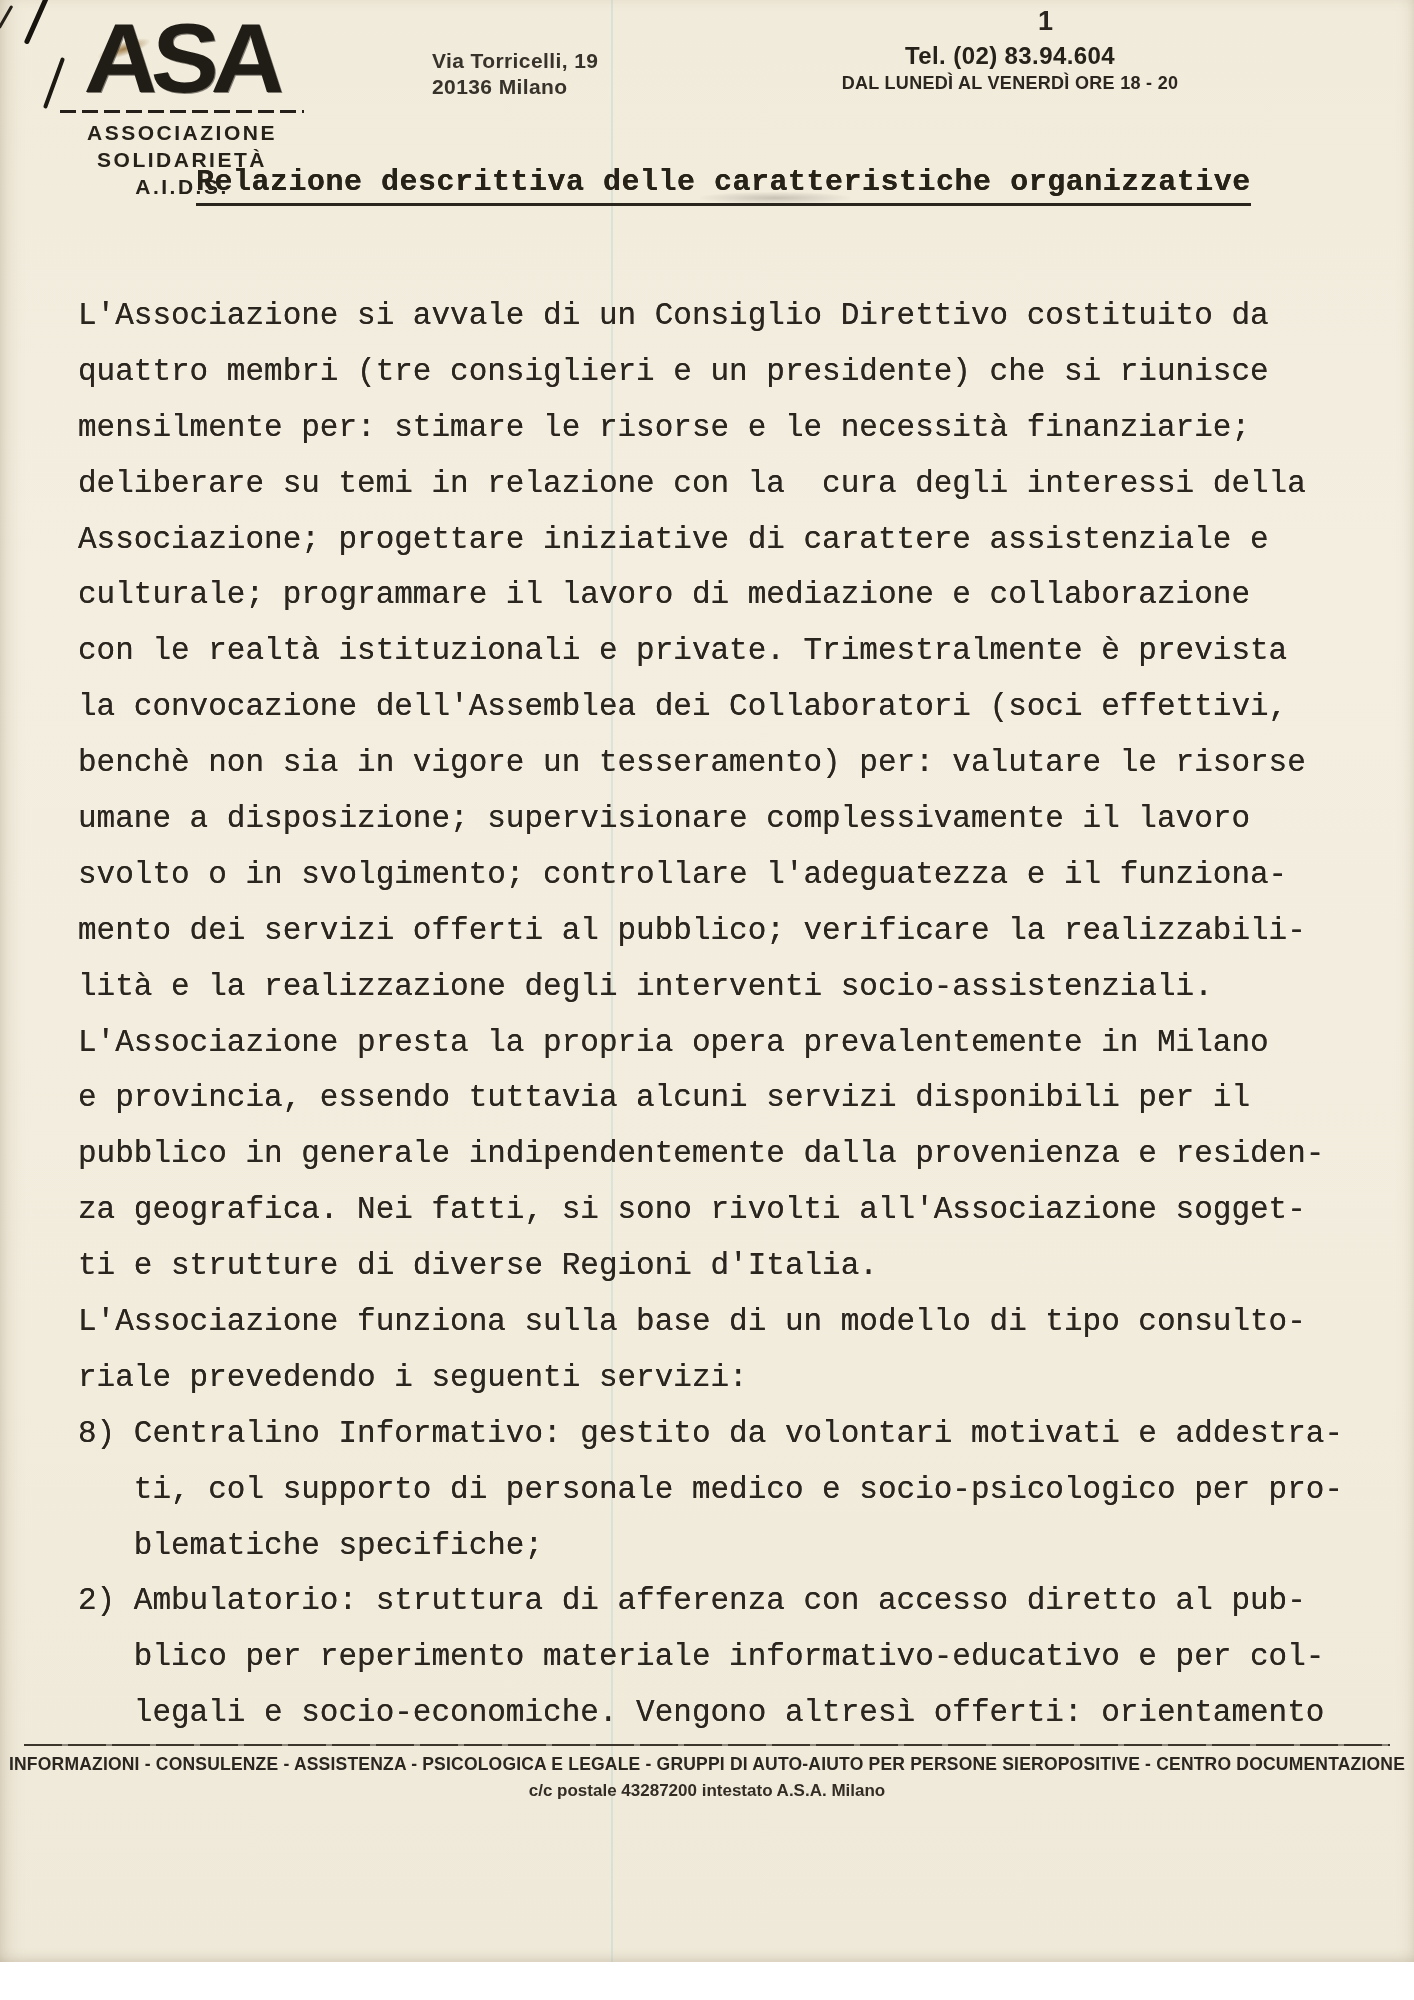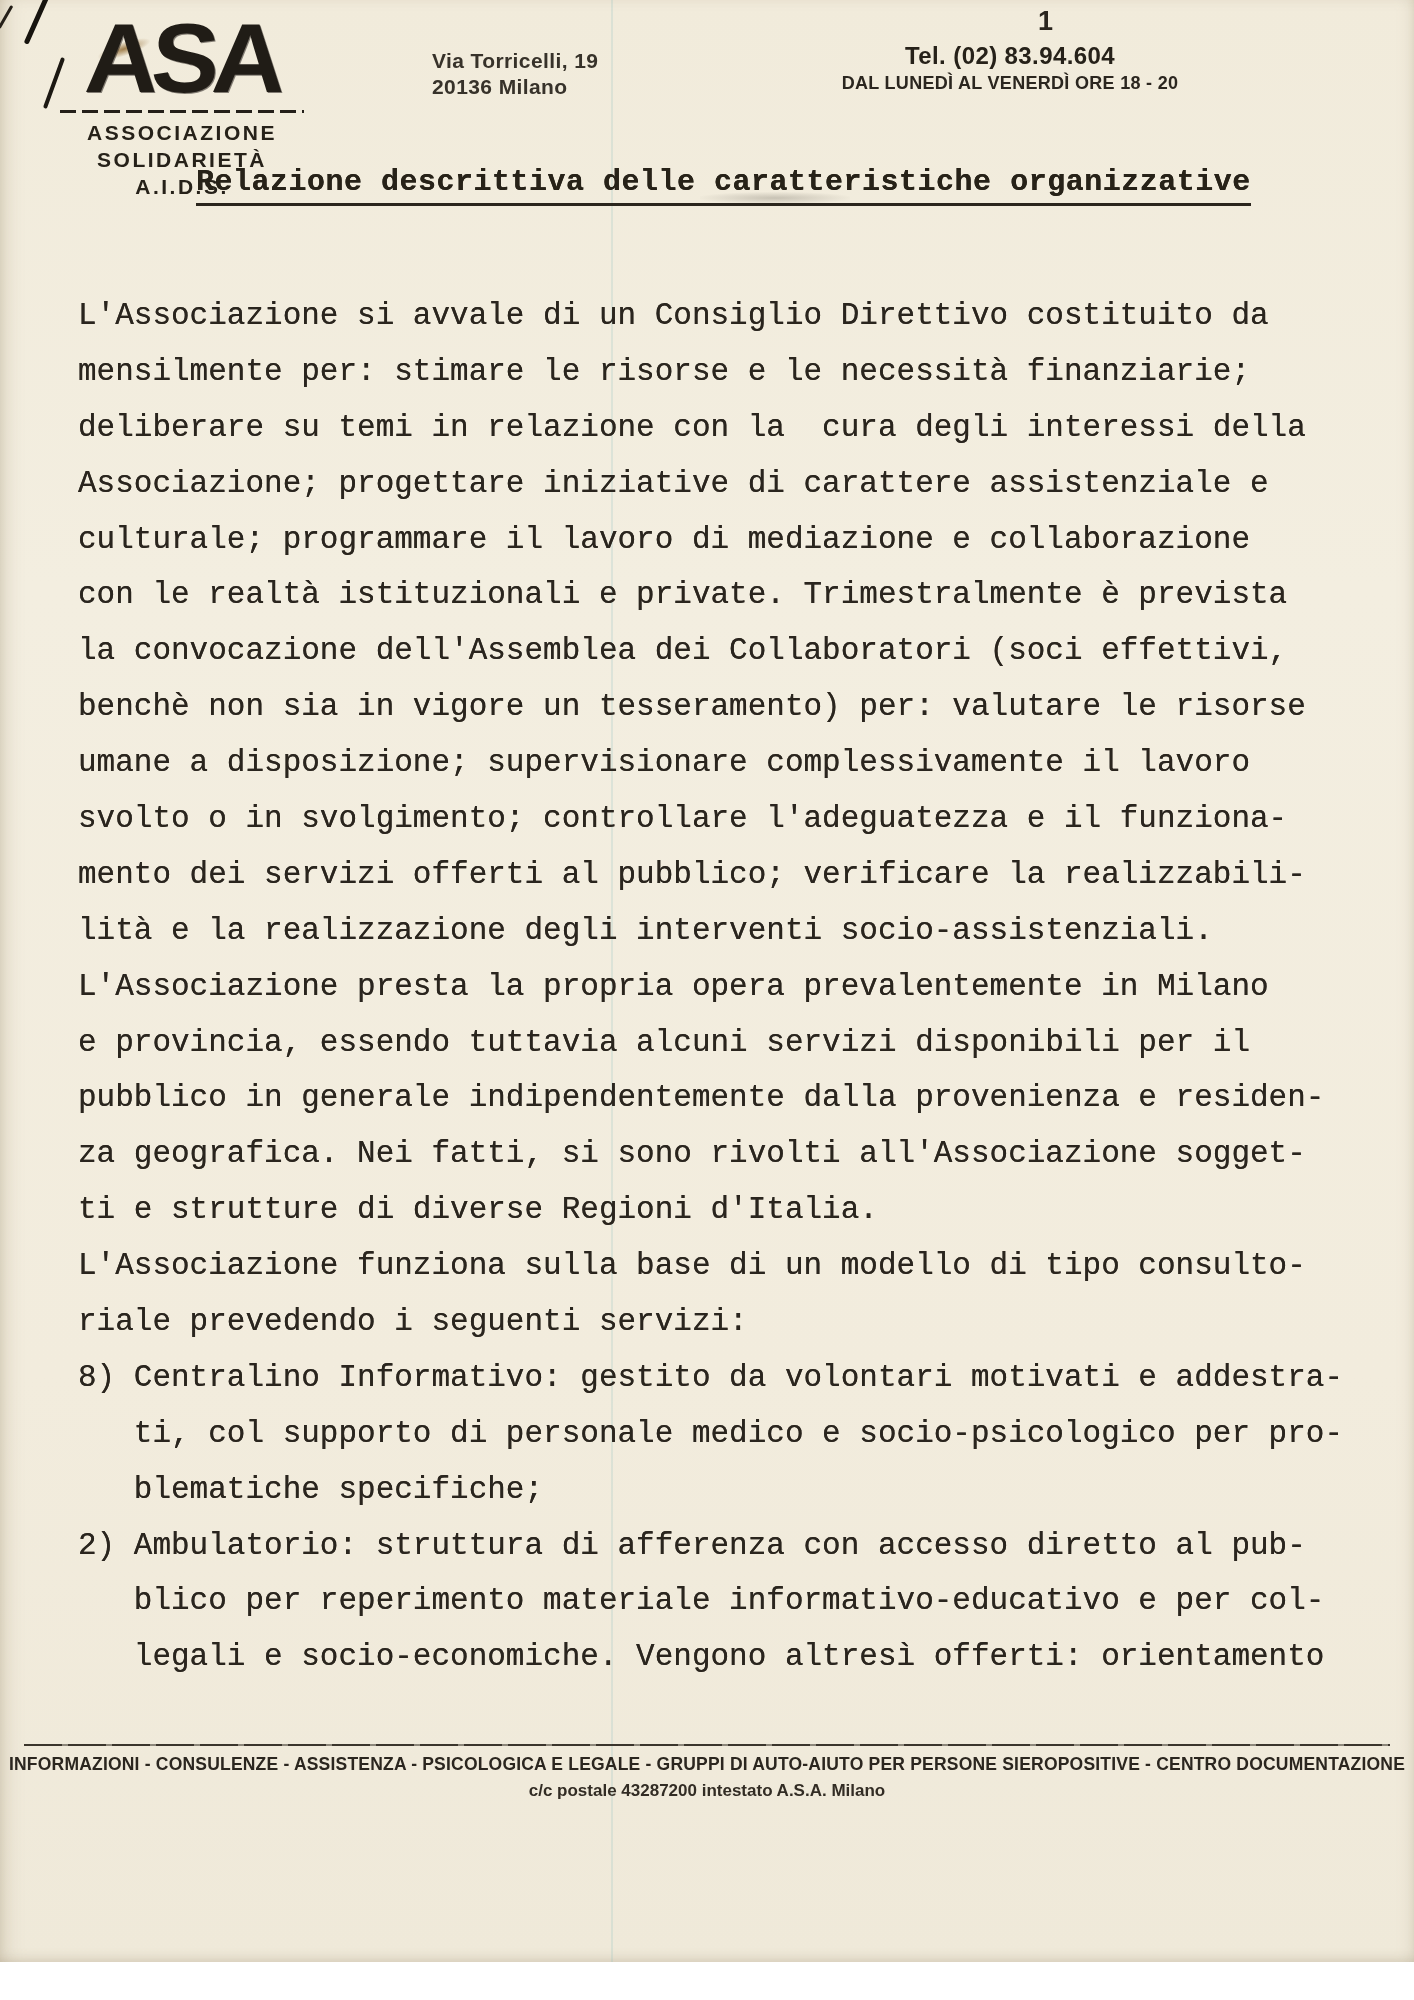--- a/index.html
+++ b/index.html
@@ -174,20 +174,21 @@
       <div class="phone">Tel. (02) 83.94.604</div>
       <div class="hours">DAL LUNEDÌ AL VENERDÌ ORE 18 - 20</div>
     </div>
 
     <div class="pagenum">1</div>
 
     <div class="doc-title">Relazione descrittiva delle caratteristiche organizzative</div>
 
     <div class="doc-body">
         <div class="line">L'Associazione si avvale di un Consiglio Direttivo costituito da</div>
+        <div class="line">quattro membri (tre consiglieri e un presidente) che si riunisce</div>
         <div class="line">mensilmente per: stimare le risorse e le necessità finanziarie;</div>
         <div class="line">deliberare su temi in relazione con la  cura degli interessi della</div>
         <div class="line">Associazione; progettare iniziative di carattere assistenziale e</div>
         <div class="line">culturale; programmare il lavoro di mediazione e collaborazione</div>
         <div class="line">con le realtà istituzionali e private. Trimestralmente è prevista</div>
         <div class="line">la convocazione dell'Assemblea dei Collaboratori (soci effettivi,</div>
         <div class="line">benchè non sia in vigore un tesseramento) per: valutare le risorse</div>
         <div class="line">umane a disposizione; supervisionare complessivamente il lavoro</div>
         <div class="line">svolto o in svolgimento; controllare l'adeguatezza e il funziona-</div>
         <div class="line">mento dei servizi offerti al pubblico; verificare la realizzabili-</div>

